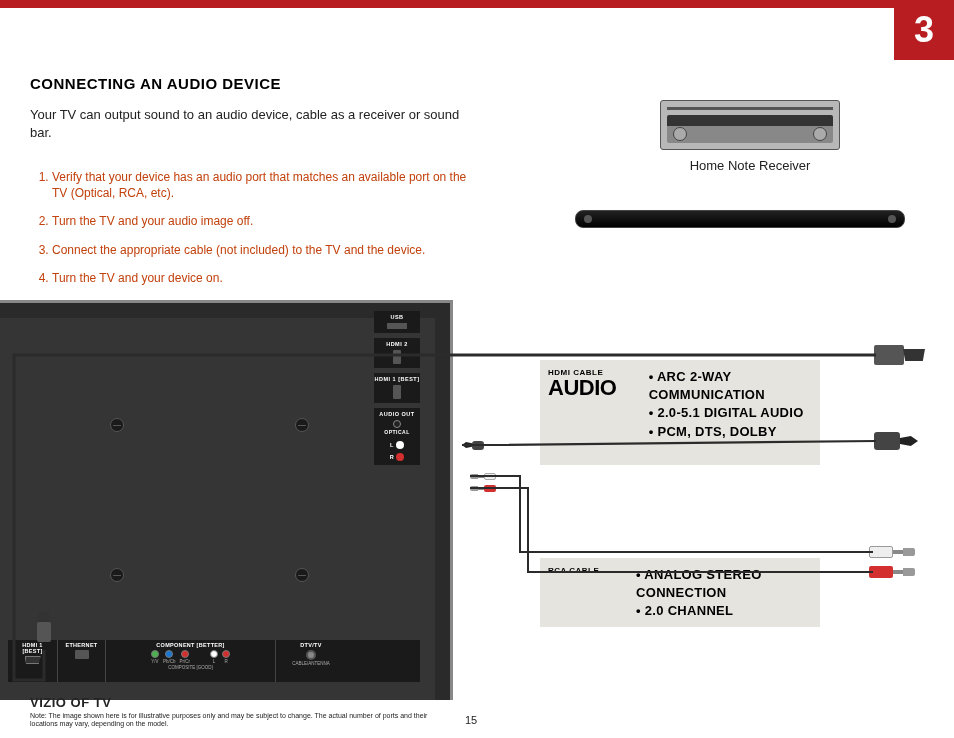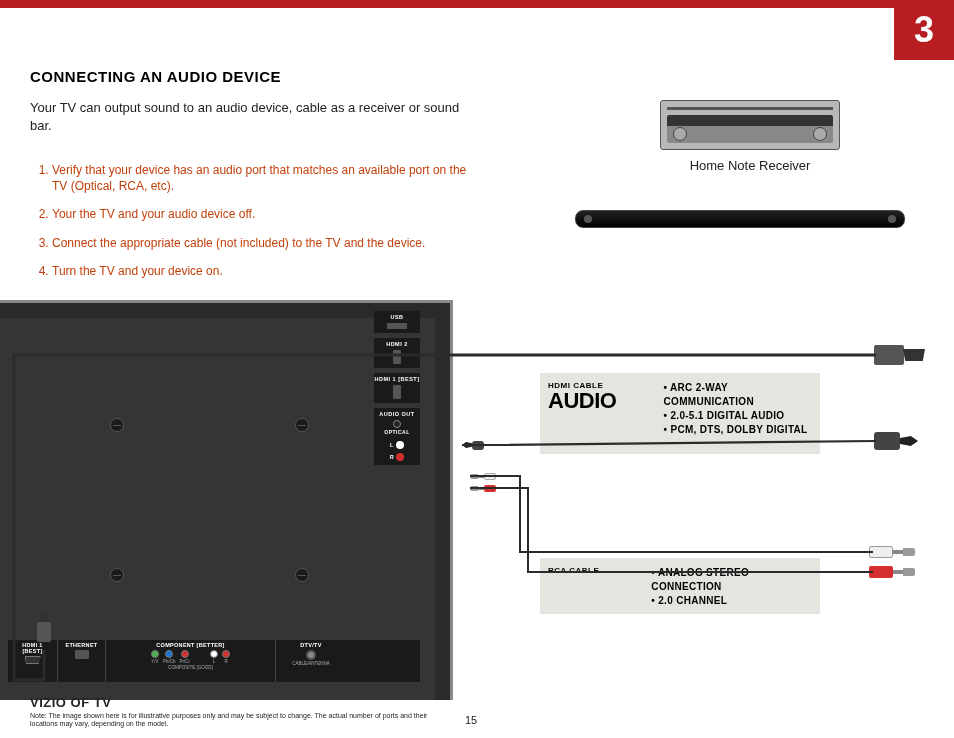--- a/index.html
+++ b/index.html
@@ -24,21 +24,21 @@
     background: #b71d21;
     color: #fff;
     font-size: 36px;
     font-weight: bold;
     display: flex;
     align-items: center;
     justify-content: center;
   }
   .content {
     position: absolute;
-    top: 68px;
+    top: 75px;
     left: 30px;
     width: 440px;
   }
   .section-title {
     font-size: 15px;
     font-weight: 900;
     letter-spacing: 0.5px;
     text-transform: uppercase;
     margin-bottom: 14px;
     color: #000;
@@ -255,28 +255,28 @@
     text-transform: uppercase;
   }
   .cable-box .rating {
     font-size: 22px;
     font-weight: 900;
     color: #000;
     letter-spacing: -0.5px;
     margin-top: -2px;
   }
   .cable-box .features {
-    font-size: 10px;
+    font-size: 13px;
     font-weight: 900;
     color: #000;
     letter-spacing: 0.3px;
     text-transform: uppercase;
     line-height: 1.4;
   }
-  .cable-box.best { top: 373px; gap: 12px; }
+  .cable-box.best { top: 360px; gap: 12px; }
   .cable-box.better { top: 440px; }
   .cable-box.good { top: 558px; }
   
   .hdmi-plug {
     position: absolute;
     top: 344px; right: 25px;
     width: 55px; height: 22px;
     display:flex;
     align-items:center;
   }
@@ -394,21 +394,21 @@
 <body>
 
 <div class="red-bar"></div>
 <div class="page-number">3</div>
 
 <div class="content">
   <h2 class="section-title">CONNECTING AN AUDIO DEVICE</h2>
   <p class="intro">Your TV can output sound to an audio device, cable as a receiver or sound bar.</p>
   <ol class="step-list">
     <li>Verify that your device has an audio port that matches an available port on the TV (Optical, RCA, etc).</li>
-    <li>Your the TV and your audio device off.</li>
+    <li>Turn the TV and your audio image off.</li>
     <li>Connect the appropriate cable (not included) to the TV and the device.</li>
     <li>Turn the TV and your device on.</li>
   </ol>
 </div>
 
 <div class="receiver-figure">
   <div class="receiver-box">
     <div class="receiver-knob l"></div>
     <div class="receiver-knob r"></div>
   </div>

